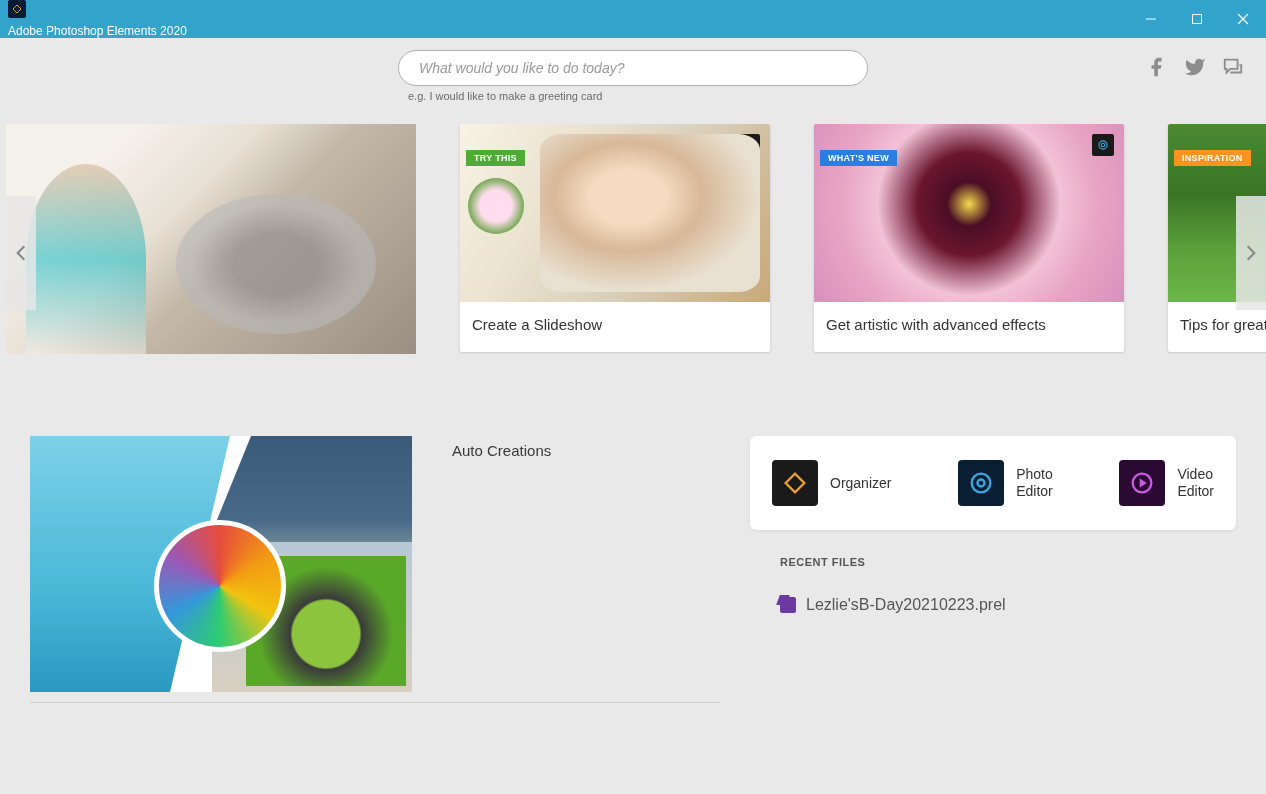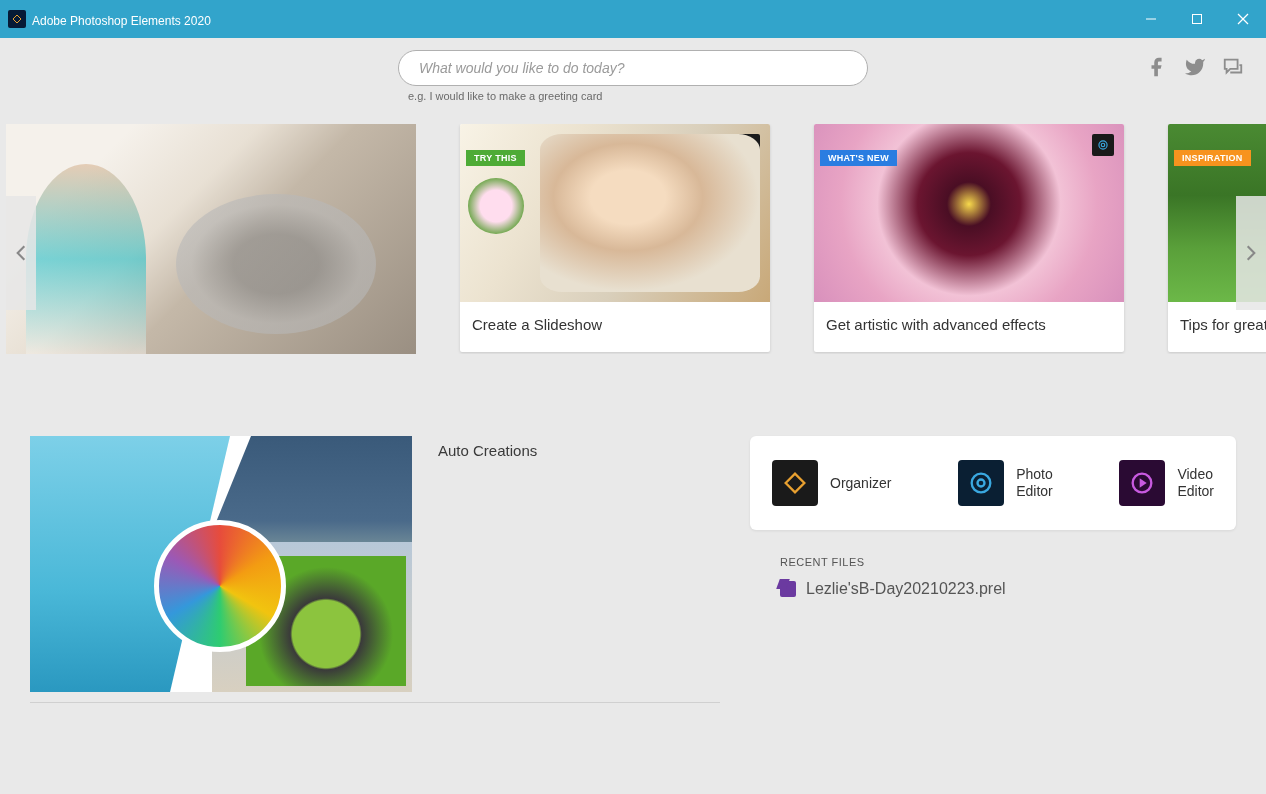--- a/index.html
+++ b/index.html
@@ -1,20 +1,20 @@
 <!DOCTYPE html>
 <html><head>
   <meta charset="utf-8">
   <style>
     * { margin: 0; padding: 0; box-sizing: border-box; font-family: "Segoe UI", Arial, sans-serif; }
     body { width: 1266px; height: 794px; background: #e9e9e9; overflow: hidden; }
 
     
     .title-bar { height: 38px; background: #32a4cb; display: flex; align-items: center; justify-content: space-between; padding: 0 0 0 8px; }
-    .title-left { display: flex; align-items: flex-end; gap: 6px; }
+    .title-left { display: flex; align-items: flex-start; gap: 6px; flex-direction: column; }
     .app-icon { width: 18px; height: 18px; background: #061a36; border-radius: 2px; display: flex; align-items: center; justify-content: center; }
     .app-icon svg { width: 12px; height: 12px; }
     .title-text { color: #fff; font-size: 12px; }
     .window-controls { display: flex; height: 100%; }
     .win-ctrl { width: 46px; height: 38px; display: flex; align-items: center; justify-content: center; cursor: pointer; }
     .win-ctrl svg { width: 12px; height: 12px; stroke: #fff; stroke-width: 1; fill: none; }
     .win-ctrl.close svg line { stroke-width: 1.2; }
 
     
     .search-wrap { position: relative; display: flex; flex-direction: column; align-items: center; padding-top: 12px; }
@@ -57,36 +57,36 @@
     
     .lower { display: flex; margin-top: 82px; padding: 0 30px; gap: 30px; }
     .auto-col { display: flex; gap: 26px; width: 690px; border-bottom: 1px solid #d0d0d0; padding-bottom: 10px;}
     .collage { width: 382px; height: 256px; background: #fff; position: relative; overflow: hidden; }
     .col-sw { position:absolute; left:0; top:0; width:200px; height:256px; background: linear-gradient(180deg,#7dd0e8 0%,#4ab8d8 60%,#2a98c0 100%); clip-path: polygon(0 0,100% 0,70% 100%,0 100%);}
     .col-ne { position:absolute; right:0; top:0; width:230px; height:170px; background: linear-gradient(180deg,#3a5a7a 0%,#4a6a8a 50%,#c8d8b8 100%); clip-path: polygon(30% 0,100% 0,100% 100%,0 100%);}
     .col-se { position:absolute; right:0; bottom:0; width:200px; height:150px; background: linear-gradient(180deg,#b8c8d8 0%,#d8d0c0 100%);}
     .col-circ { position:absolute; left:124px; top:84px; width:132px; height:132px; border-radius:50%; border:5px solid #fff; background: conic-gradient(#e74c3c,#f39c12,#f1c40f,#2ecc71,#3498db,#9b59b6,#e74c3c);}
     .col-quad { position:absolute; right:6px; bottom:6px; width:160px; height:130px; background: radial-gradient(circle at 50% 60%,#8cc43e 30%,#3a3a3a 32%,#5aa828 60%);}
 
-    .auto-txt { flex: 1; padding-top: 6px; }
+    .auto-txt { flex: 1; padding-top: 6px; margin-left: 14px; }
     .auto-h1 { font-size: 15px; color: #3a3a3a; font-weight: normal; margin-bottom: 28px; }
     .auto-h2 { font-size: 16px; color: #2a2a2a; font-weight: bold; line-height: 1.3; margin-bottom: 16px; }
     .auto-p { font-size: 12.5px; color: #4a4a4a; line-height: 1.5; }
 
     .launch-col { flex: 1; }
     .launch-box { background: #fff; border-radius: 6px; padding: 24px 22px; display: flex; justify-content: space-between; box-shadow: 0 1px 3px rgba(0,0,0,0.08);}
     .launcher { display: flex; align-items: center; gap: 12px; cursor: pointer; }
     .launch-ic { width: 46px; height: 46px; border-radius: 4px; display: flex; align-items: center; justify-content: center; }
     .launch-ic.org { background: #1a1a1a; }
     .launch-ic.photo { background: #0a1f33; }
     .launch-ic.video { background: #2a0a33; }
     .launch-lb { font-size: 14px; color: #333; line-height: 1.2; }
 
     .recent { margin-top: 26px; padding-left: 30px; }
-    .recent-h { font-size: 11px; color: #555; letter-spacing: 0.5px; font-weight: normal; margin-bottom: 12px; }
+    .recent-h { font-size: 11px; color: #555; letter-spacing: 0.5px; font-weight: bold; margin-bottom: 28px; }
     .recent-item { display: flex; align-items: center; gap: 10px; cursor: pointer; }
     .recent-ic { width: 16px; height: 16px; background: #6b3aa0; border-radius: 2px; position:relative;}
     .recent-ic::before{content:"";position:absolute;top:-2px;left:-2px;width:10px;height:10px;background:#6b3aa0;transform:skewX(-20deg);}
     .recent-name { font-size: 16px; color: #555; }
   </style>
 </head>
 <body>
 
 <div class="title-bar">
   <div class="title-left">

